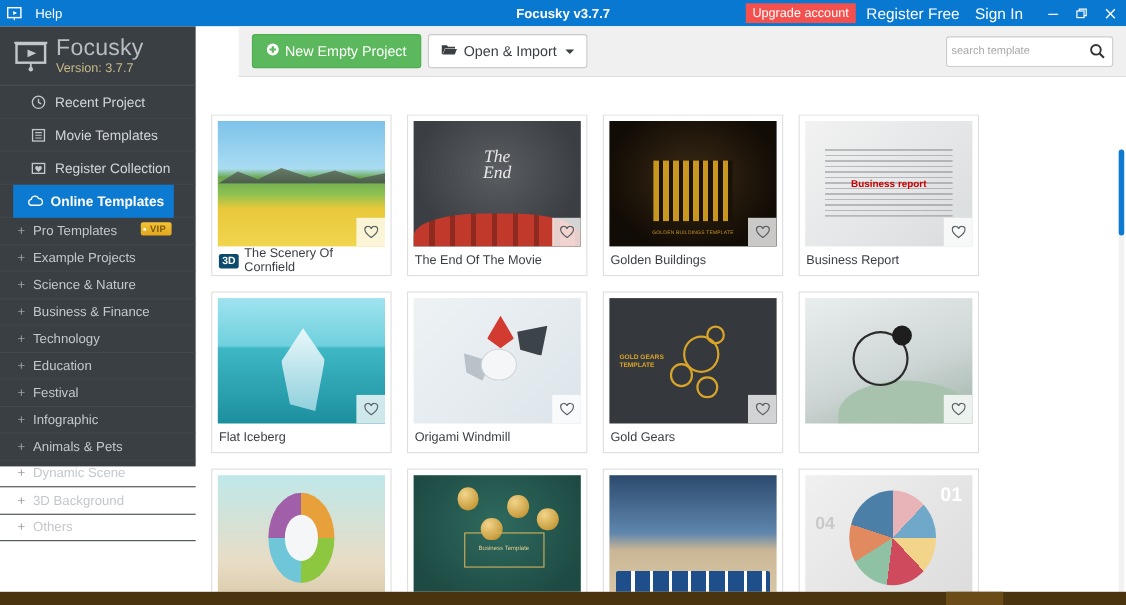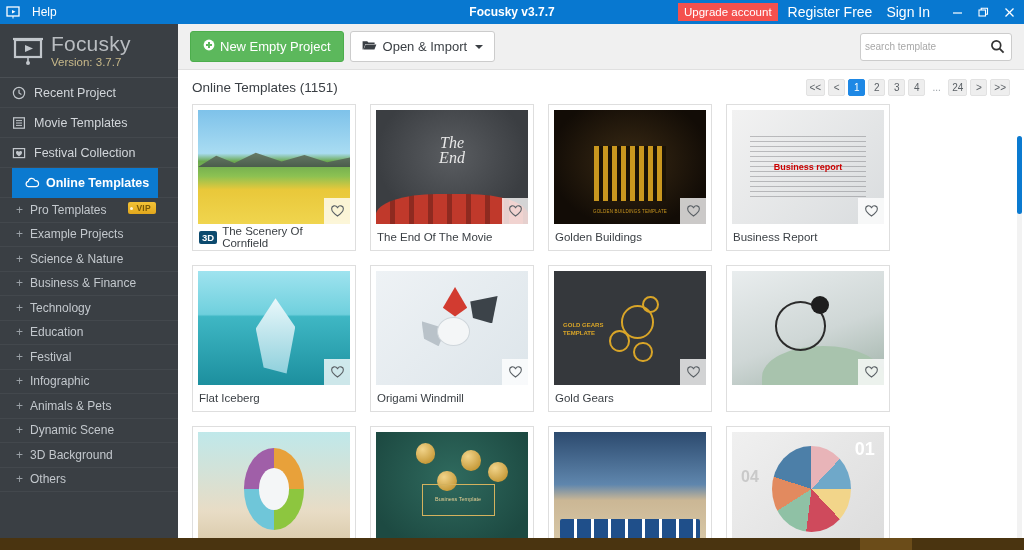--- a/index.html
+++ b/index.html
@@ -34,37 +34,37 @@
     background: #f4514e; color: #fff; font-size: 11.5px;
     padding: 2px 6px; margin-right: 10px; line-height: 14px;
   }
   .tb-link { color: #fff; font-size: 14px; margin-right: 14px; }
   .tb-win { width: 26px; height: 24px; display: flex; align-items: center; justify-content: center; color: #fff; }
   .tb-win svg { display: block; }
 
   
   .sidebar {
     position: absolute; top: 24px; left: 0;
-    width: 178px; height: 514px;
+    width: 178px; height: 400px;
     background: #3a3f44;
   }
   .brand {
     height: 54px; display: flex; align-items: center;
     padding-left: 8px; border-bottom: 1px solid #4a4f54;
   }
   .brand-mark { width: 40px; display: flex; align-items: center; justify-content: center; }
   .brand-txt { padding-left: 3px; }
   .brand-name {
     font-size: 21px; color: #b9bdc1; line-height: 22px; letter-spacing: .2px;
   }
   .brand-ver { font-size: 11.5px; color: #c8b98a; line-height: 14px; }
 
   .nav-item {
     height: 30px; display: flex; align-items: center;
-    padding-left: 12px; color: #d2d6da; font-size: 12.5px;
+    padding-left: 28px; color: #d2d6da; font-size: 12.5px;
     border-bottom: 1px solid #43484d;
   }
   .nav-item .ico { width: 22px; display: flex; align-items: center; color: #c2c7cc; }
   .nav-item .ico svg { display: block; }
   .nav-item.active-wrap { padding: 12px; border-bottom: 1px solid #43484d; }
   .nav-active {
     margin: 0 8px 0 0; height: 30px; width: 170px;
     background: #0b7ad0; color: #ffffff; font-weight: bold;
     display: flex; align-items: center; padding-left: 12px; font-size: 12.5px;
   }
@@ -91,20 +91,21 @@
 
   
   .main {
     position: absolute; top: 24px; left: 178px;
     width: 846px; height: 514px; background: #ffffff;
   }
   .toolbar {
     height: 46px; background: #f0f0f0;
     display: flex; align-items: center; padding: 0 12px;
     border-bottom: 1px solid #e0e0e0;
+    margin-left: 39px;
   }
   .btn-new {
     background: #5cb85c; color: #fff; font-size: 13px;
     padding: 7px 12px; border: 1px solid #4cae4c; border-radius: 3px;
     display: flex; align-items: center; gap: 5px;
   }
   .btn-open {
     background: #fff; color: #3a3f44; font-size: 13px;
     padding: 7px 11px; border: 1px solid #ccc; border-radius: 3px;
     margin-left: 6px; display: flex; align-items: center; gap: 6px;
@@ -331,21 +332,21 @@
       <span>Movie Templates</span>
     </div>
 
     <div class="nav-item">
       <span class="ico">
         <svg width="14" height="14" viewBox="0 0 14 14">
           <rect x="1.4" y="2.6" width="11.2" height="9" fill="none" stroke="currentColor" stroke-width="1.2"></rect>
           <path d="M7 10.4 C5 8.8 4 8 4 6.8 A1.5 1.5 0 0 1 7 6.2 A1.5 1.5 0 0 1 10 6.8 C10 8 9 8.8 7 10.4Z" fill="currentColor"></path>
         </svg>
       </span>
-      <span>Festival Collection</span>
+      <span>Register Collection</span>
     </div>
 
     <div class="nav-item active-wrap">
       <div class="nav-active">
         <span class="ico">
           <svg width="16" height="12" viewBox="0 0 16 12">
             <path d="M4.2 9.6 A2.7 2.7 0 0 1 4.4 4.3 A3.4 3.4 0 0 1 11 3.6 A2.9 2.9 0 0 1 12 9.6 Z" fill="none" stroke="#fff" stroke-width="1.2" stroke-linejoin="round"></path>
           </svg>
         </span>
         <span>Online Templates</span>
@@ -431,35 +432,20 @@
         <input type="text" placeholder="search template" style="">
         <span class="search-btn">
           <svg width="15" height="15" viewBox="0 0 15 15">
             <circle cx="6.3" cy="6.3" r="4.4" fill="none" stroke="#333" stroke-width="1.7"></circle>
             <line x1="9.6" y1="9.6" x2="13.6" y2="13.6" stroke="#333" stroke-width="1.9"></line>
           </svg>
         </span>
       </div>
     </div>
 
-    <div class="section-head">
-      <div class="section-title">Online Templates (1151)</div>
-      <div class="pager">
-        <div class="pg">&lt;&lt;</div>
-        <div class="pg">&lt;</div>
-        <div class="pg active">1</div>
-        <div class="pg">2</div>
-        <div class="pg">3</div>
-        <div class="pg">4</div>
-        <div class="pg dots">...</div>
-        <div class="pg">24</div>
-        <div class="pg">&gt;</div>
-        <div class="pg">&gt;&gt;</div>
-      </div>
-    </div>
 
     <div class="grid-wrap">
 
       <div class="row">
         <div class="card">
           <div class="thumb t-cornfield">
             <div class="heart">
               <svg width="13" height="12" viewBox="0 0 13 12">
                   <path d="M6.5 11 C2.4 8 0.8 6.6 0.8 4.4 A2.7 2.7 0 0 1 6.5 3 A2.7 2.7 0 0 1 12.2 4.4 C12.2 6.6 10.6 8 6.5 11Z" fill="none" stroke="#5b6166" stroke-width="1.1"></path>
                 </svg>

